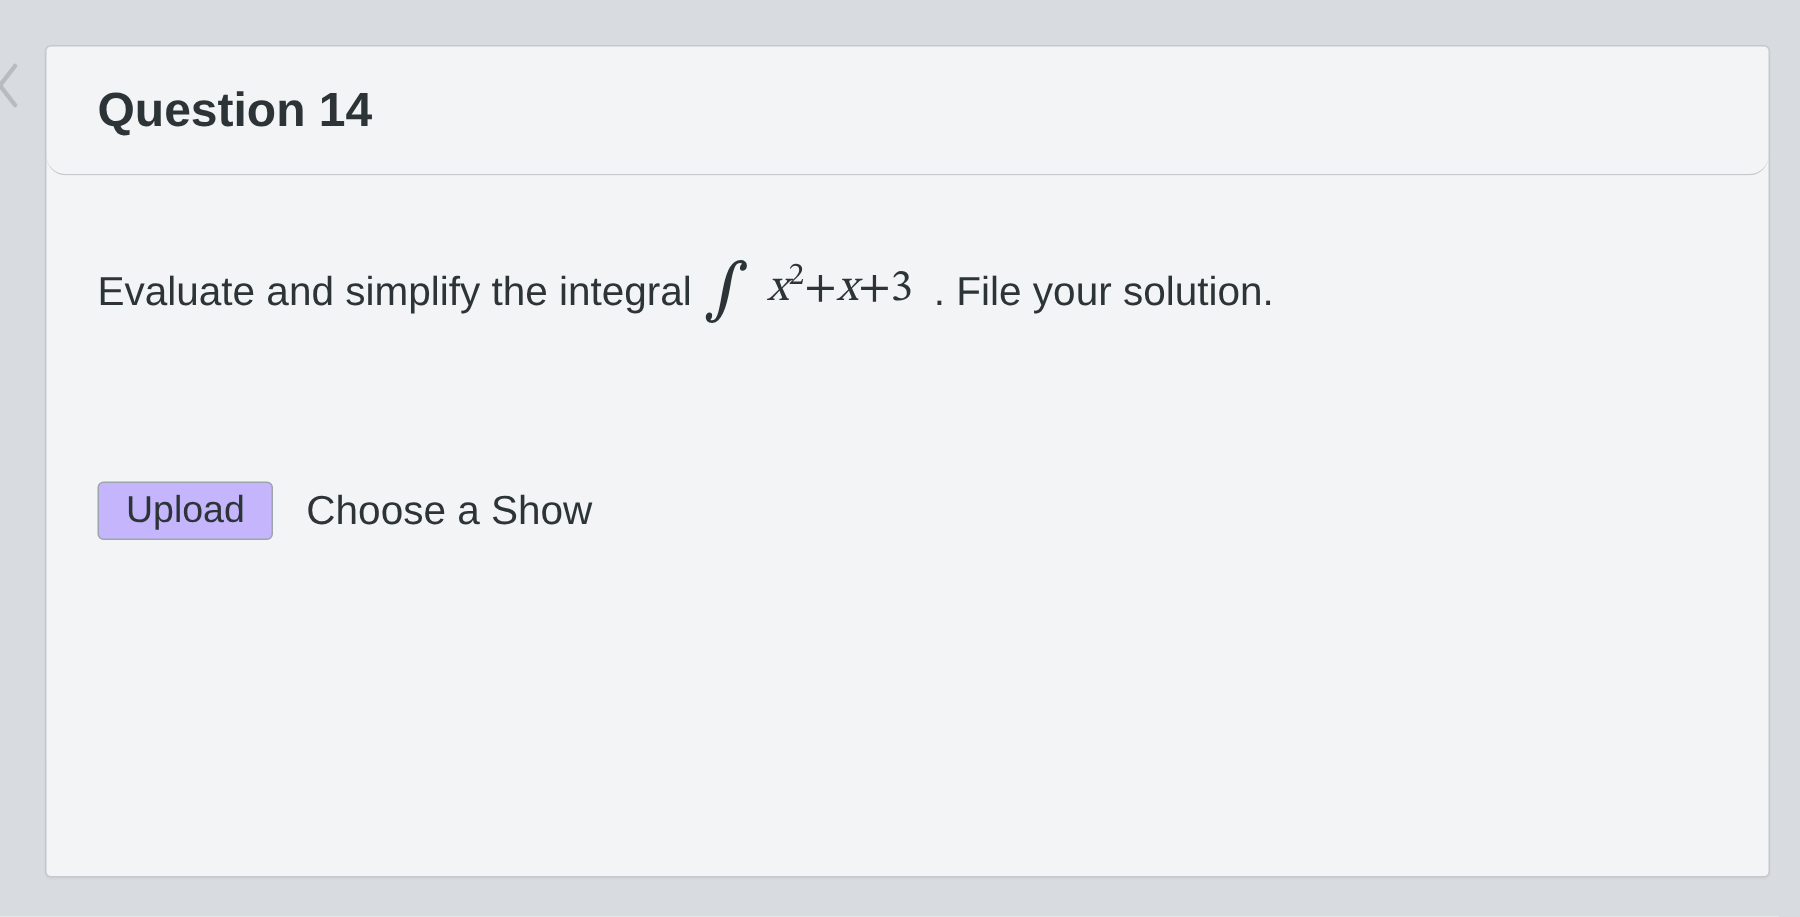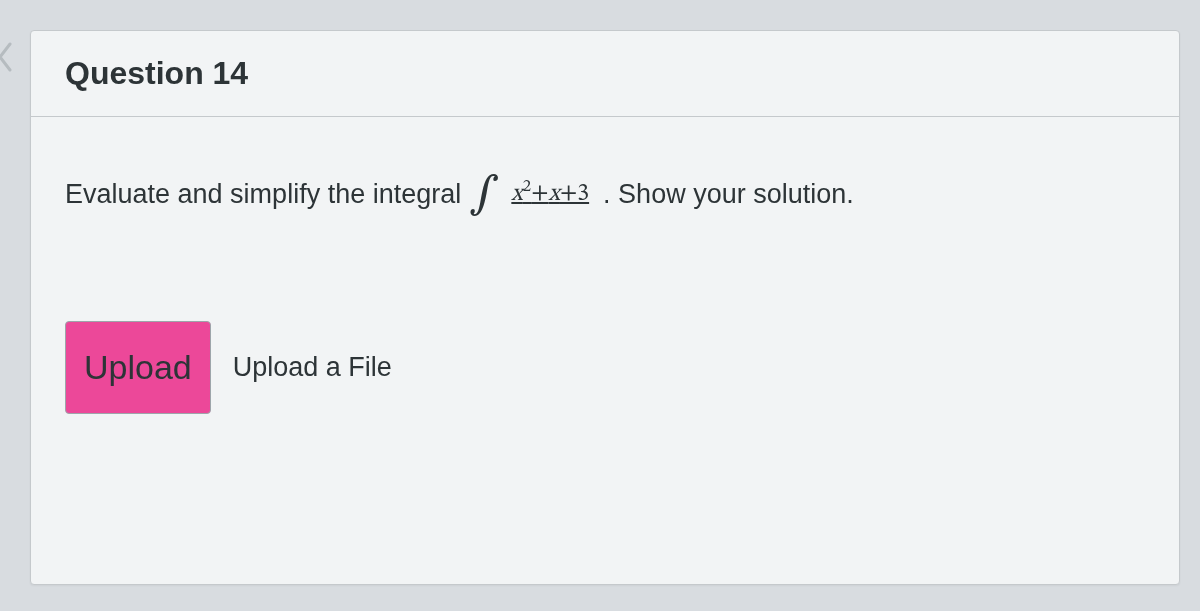--- a/index.html
+++ b/index.html
@@ -19,20 +19,21 @@
       background: #f2f4f5;
       border: 1px solid #c5c9cc;
       border-radius: 4px;
       width: 100%;
       height: 555px;
       box-shadow: 0 1px 2px rgba(0,0,0,0.05);
     }
     .question-header {
       border-bottom: 1px solid #c5c9cc;
       padding: 24px 34px;
+      border-radius: 13px;
     }
     .question-title {
       font-size: 32px;
       font-weight: 700;
       color: #2d3437;
     }
     .question-body {
       padding: 55px 34px 40px 34px;
     }
     .prompt-line {
@@ -56,24 +57,23 @@
     .integral-sign {
       font-size: 44px;
       line-height: 1;
       font-weight: 300;
       margin-right: 2px;
     }
     .fraction {
       display: inline-flex;
       flex-direction: row;
       align-items: center;
-      font-size: 24px;
+      font-size: 30px;
       line-height: 1.25;
       padding: 0 2px;
-      text-decoration: underline;
     }
     .numerator {
       padding: 0 4px 1px 4px;
     }
     .denominator {
       border-top: 1.5px solid #2d3437;
       padding: 2px 4px 0 4px;
     }
     sup {
       font-size: 0.7em;
@@ -81,24 +81,24 @@
       line-height: 0;
     }
     .upload-row {
       margin-top: 105px;
       display: flex;
       align-items: center;
     }
     .upload-button {
       border: 1.5px solid #9da5aa;
       border-radius: 4px;
-      padding: 26px 18px;
-      font-size: 34px;
+      padding: 4px 18px;
+      font-size: 25px;
       color: #2d3437;
-      background: #ec4899;
+      background: #c4b5fd;
       cursor: pointer;
       font-family: inherit;
     }
     .upload-hint {
       font-size: 27px;
       color: #2d3437;
       margin-left: 22px;
     }
     .nav-arrow {
       position: absolute;
@@ -122,21 +122,21 @@
   </div>
   <div class="question-body">
     <div class="prompt-line">
       <span class="prompt-text">Evaluate and simplify the integral</span>
       <span class="math">
         <span class="integral-sign">∫</span>
         <span class="fraction">
           <span class="numerator"><i>x</i><sup>2</sup>+<i>x</i>+3</span>
         </span>
       </span>
-      <span class="prompt-text">.  Show your solution.</span>
+      <span class="prompt-text">.  File your solution.</span>
     </div>
 
     <div class="upload-row">
       <button class="upload-button">Upload</button>
-      <span class="upload-hint">Upload a File</span>
+      <span class="upload-hint">Choose a Show</span>
     </div>
   </div>
 </div>
 
 </body></html>

